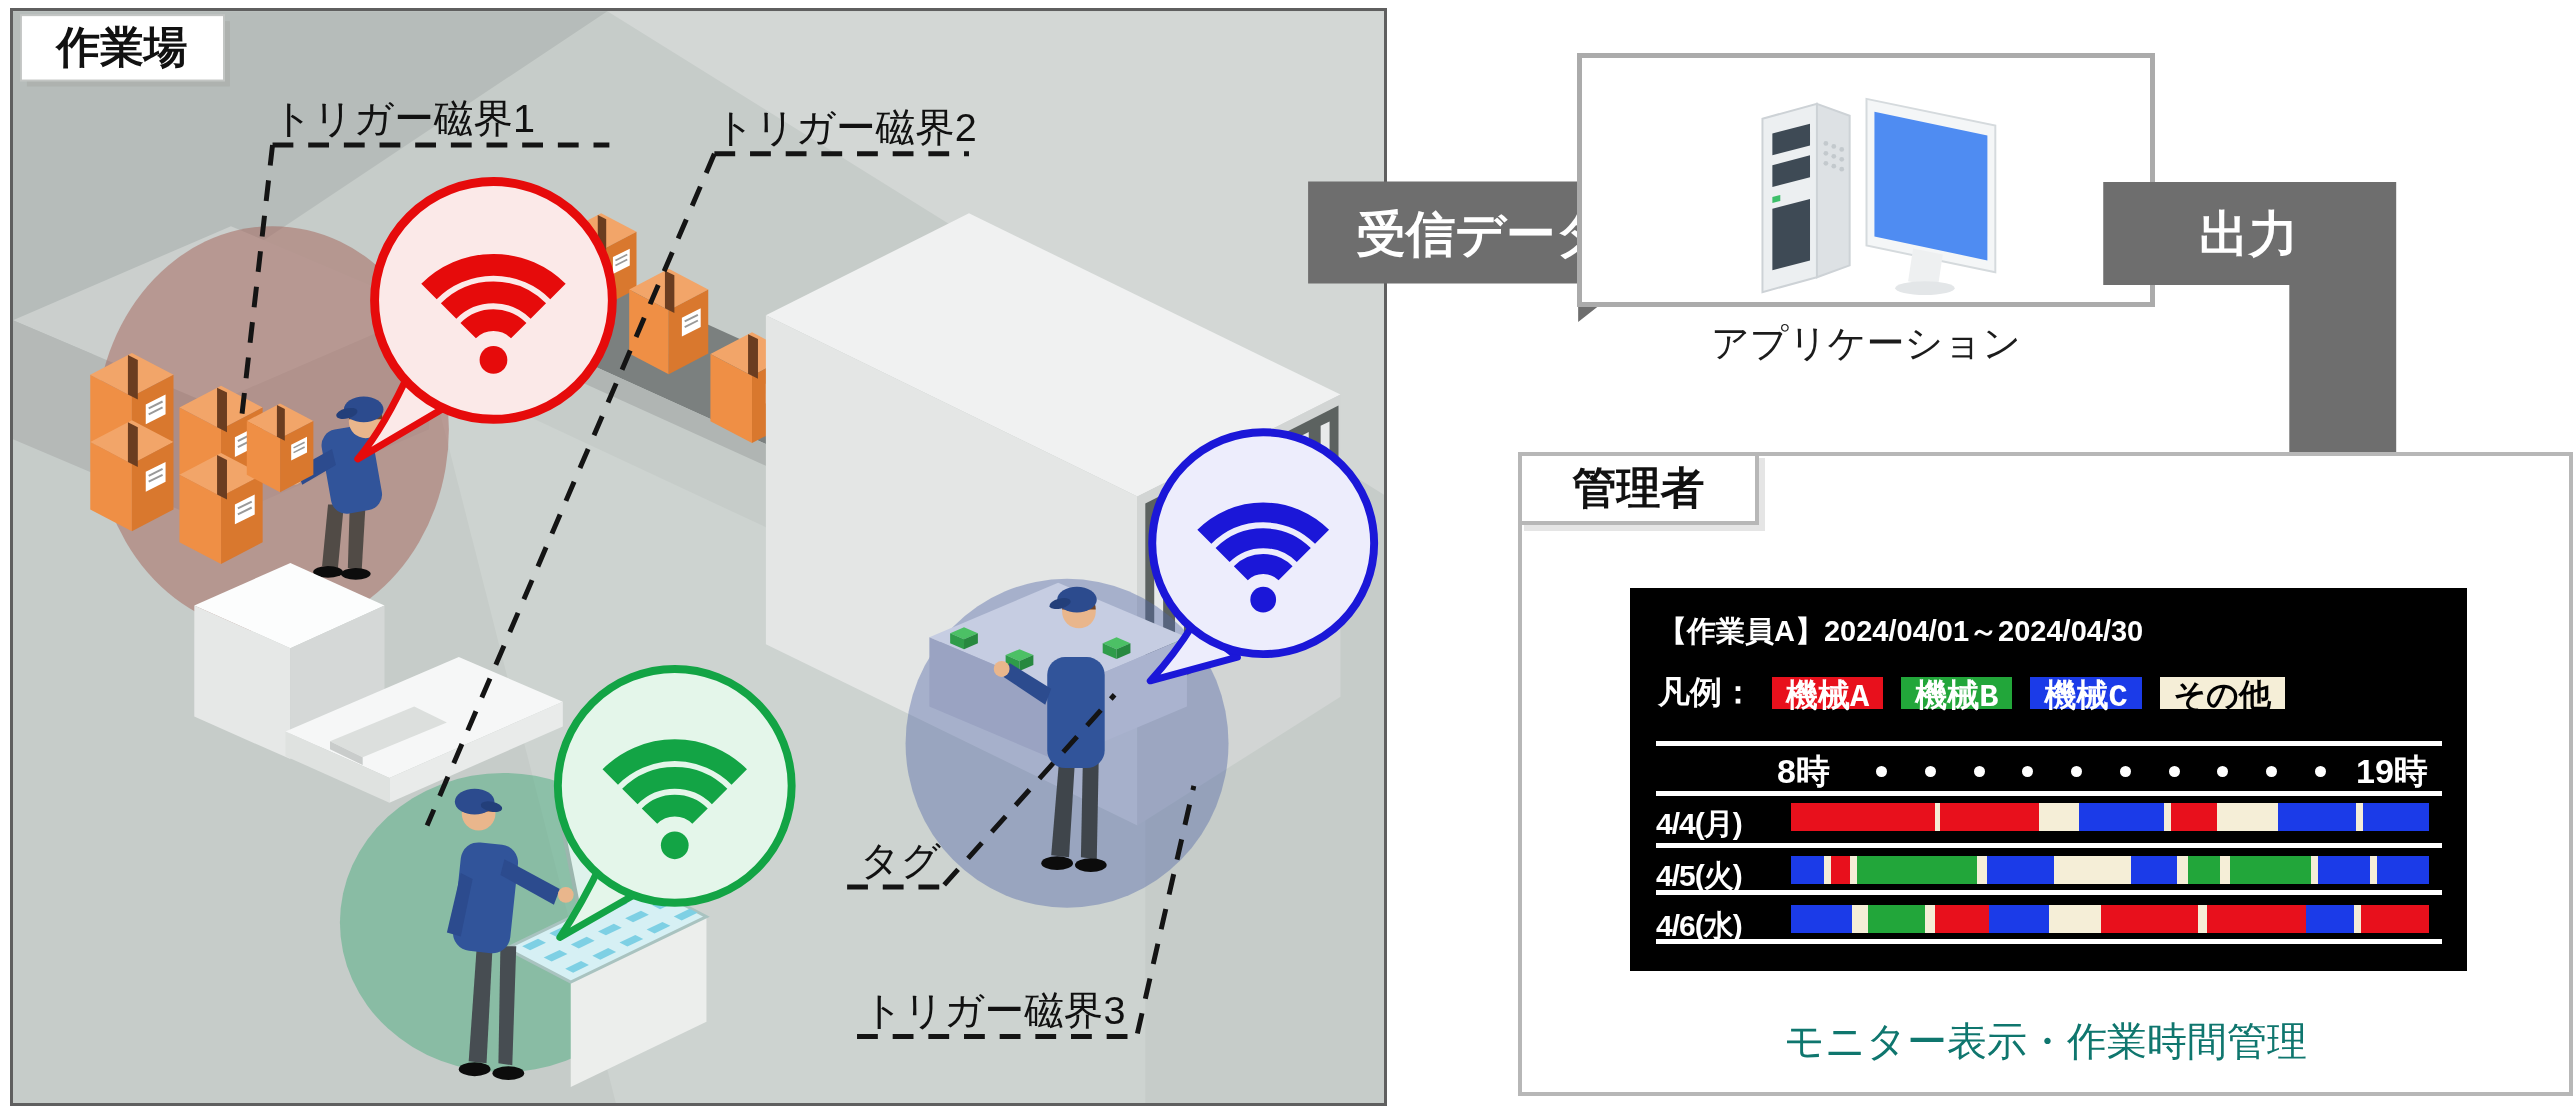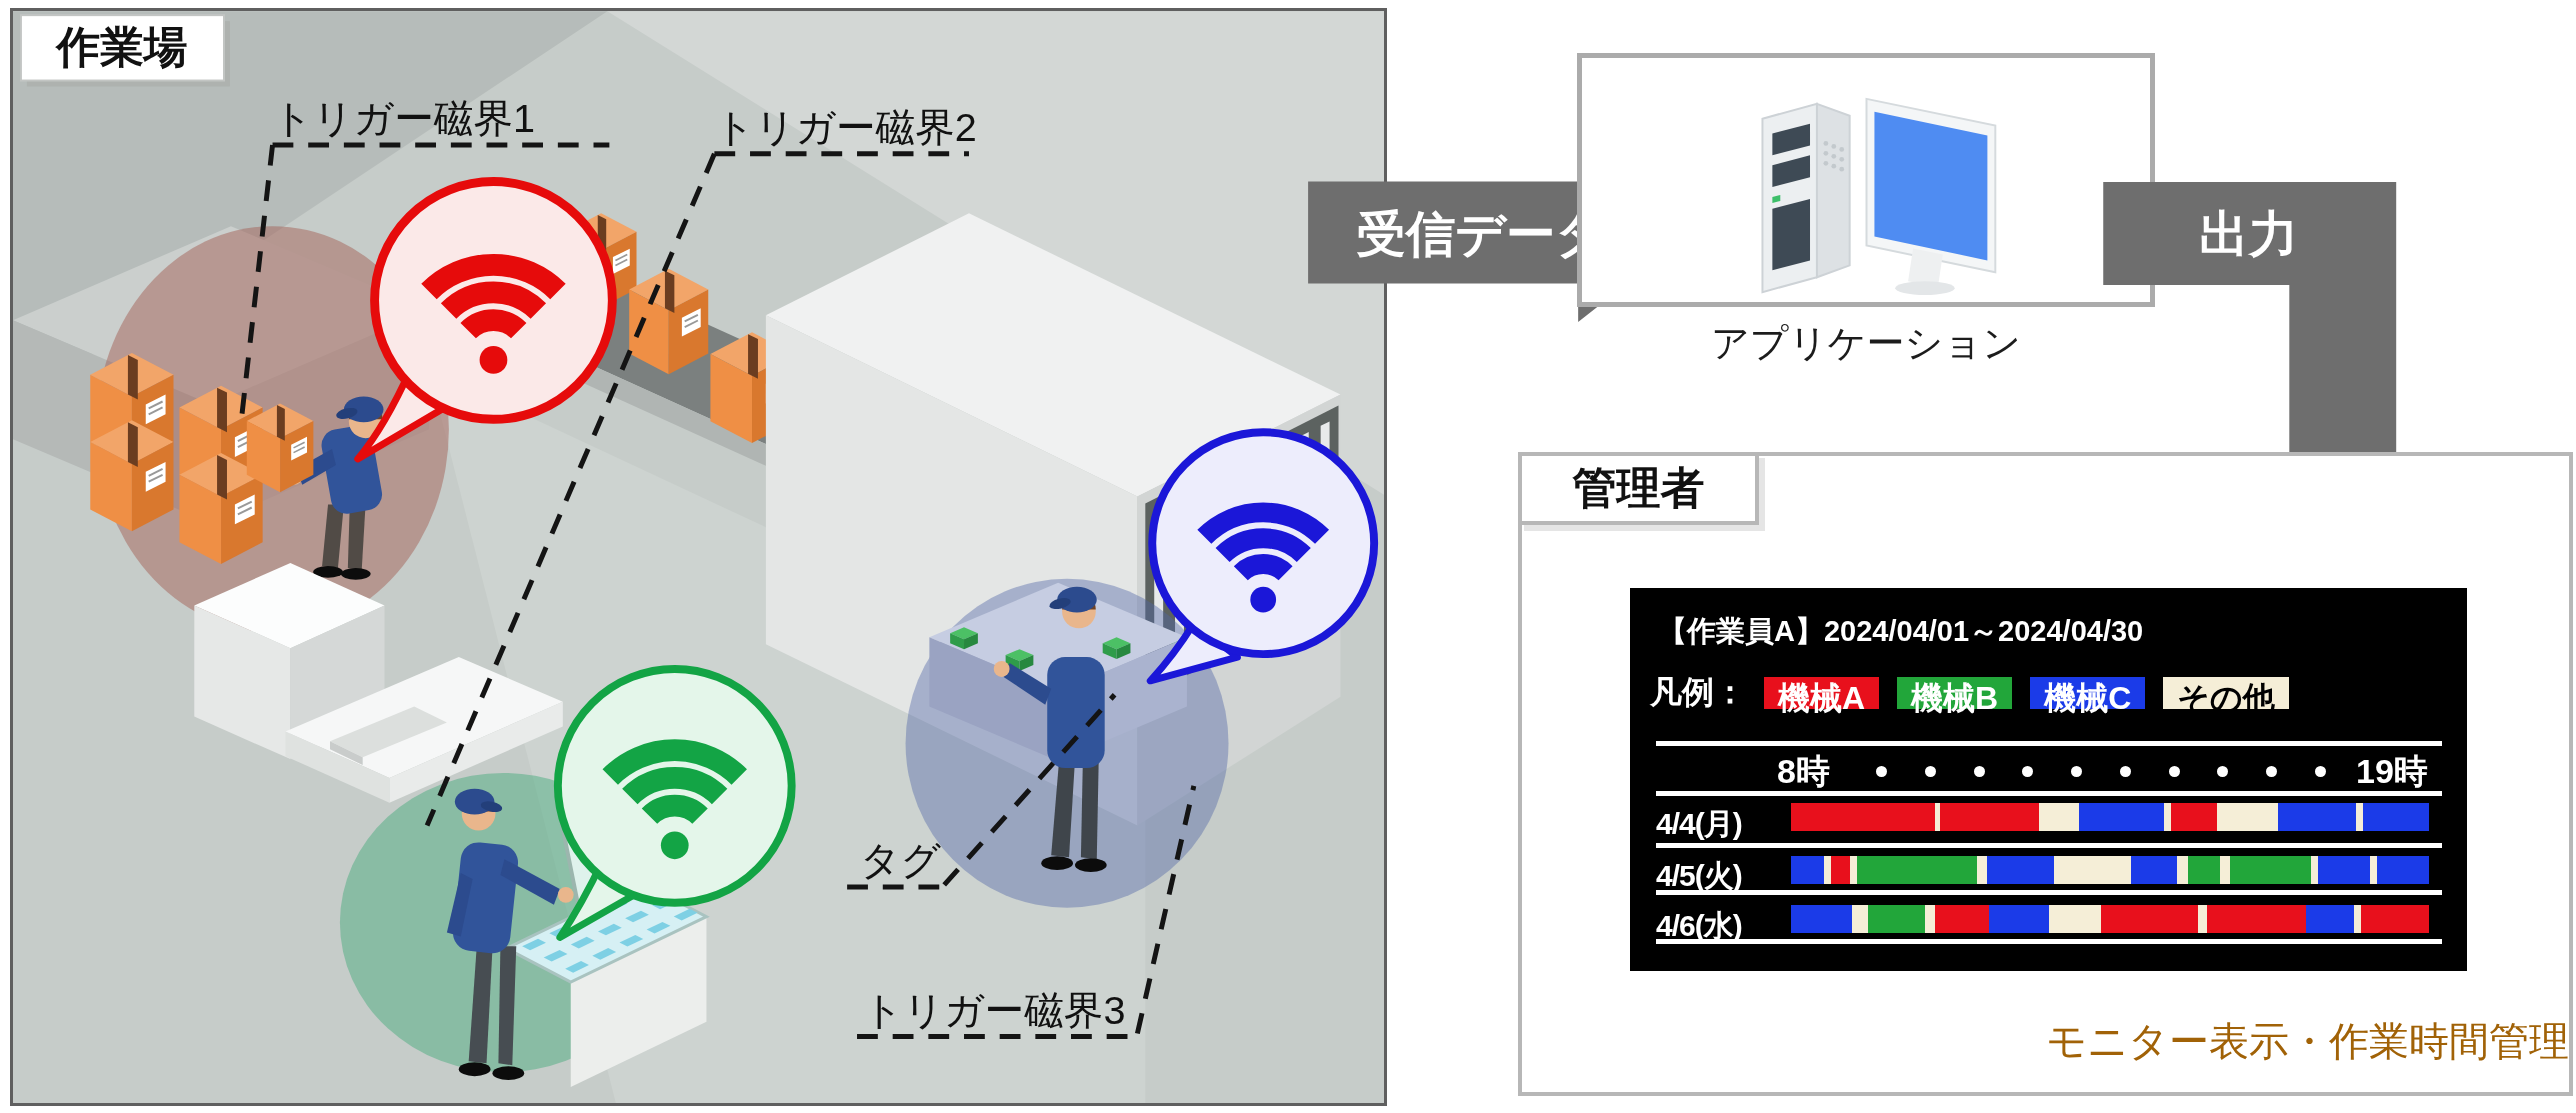--- a/index.html
+++ b/index.html
@@ -21,27 +21,27 @@
                 background:#ffffff; border:5px solid #ababab; text-align:center; }
   #server-box .srv-caption { font-size:38px; color:#1c1c1c; line-height:1.45; }
 
   
   #admin-panel { position:absolute; left:1518px; top:452px; width:1055px; height:644px;
                  background:#ffffff; border:4px solid #b7b7b7; }
   #admin-title-box { position:absolute; left:-4px; top:-4px; width:241px; height:73px;
                      background:#ffffff; border:4px solid #b7b7b7; box-shadow:6px 6px 0 rgba(0,0,0,0.10);
                      display:flex; align-items:center; justify-content:center;
                      font-size:44px; font-weight:bold; color:#111; }
-  #admin-caption { position:absolute; left:0; right:0; top:558px; text-align:right;
-                   font-size:40px; color:#a16207; }
+  #admin-caption { position:absolute; left:0; right:0; top:558px; text-align:center;
+                   font-size:40px; color:#0f766e; }
 
   
   #monitor { position:absolute; left:108px; top:132px; width:837px; height:383px; background:#000; }
   #monitor-title { position:absolute; left:28px; top:24px; font-size:29px; font-weight:bold; color:#fff; }
-  #legend-row { position:absolute; left:20px; top:83px; display:flex; align-items:center; gap:18px; }
+  #legend-row { position:absolute; left:28px; top:83px; display:flex; align-items:center; gap:18px;font-family:Liberation Mono, monospace; }
   #legend-label { font-size:32px; font-weight:bold; color:#fff; }
   .legend-chip { height:32px; line-height:42px; padding:0 14px; font-size:32px; font-weight:bold; }
   .mon-line { position:absolute; left:26px; width:786px; height:5px; background:#ffffff; }
   .axis-label { position:absolute; top:161px; font-size:34px; font-weight:bold; color:#ffffff; }
   #axis-dots { position:absolute; left:246px; width:450px; top:178px; display:flex; justify-content:space-between; }
   #axis-dots span { width:11px; height:11px; border-radius:50%; background:#fff; }
   .mon-row-label { position:absolute; left:26px; width:133px; font-size:30px; font-weight:bold; color:#fff; letter-spacing:-1px; }
   .mon-bar { position:absolute; left:161px; width:638px; height:28px; display:flex; }
   .mon-bar span { height:100%; }
 </style>

